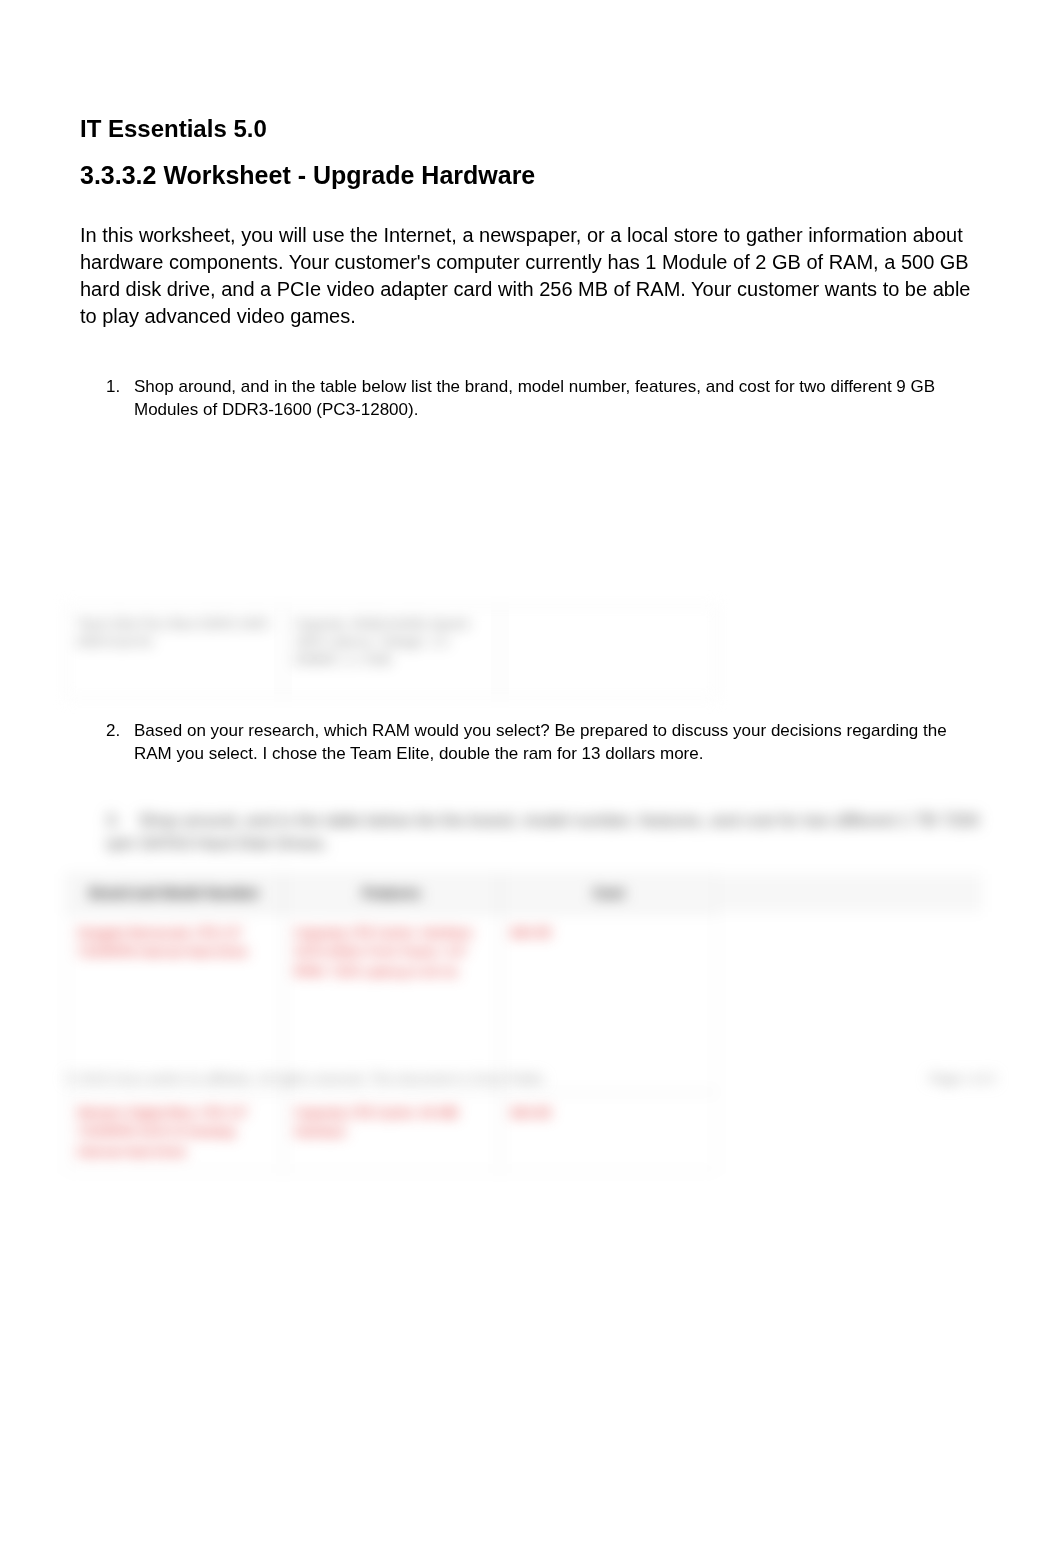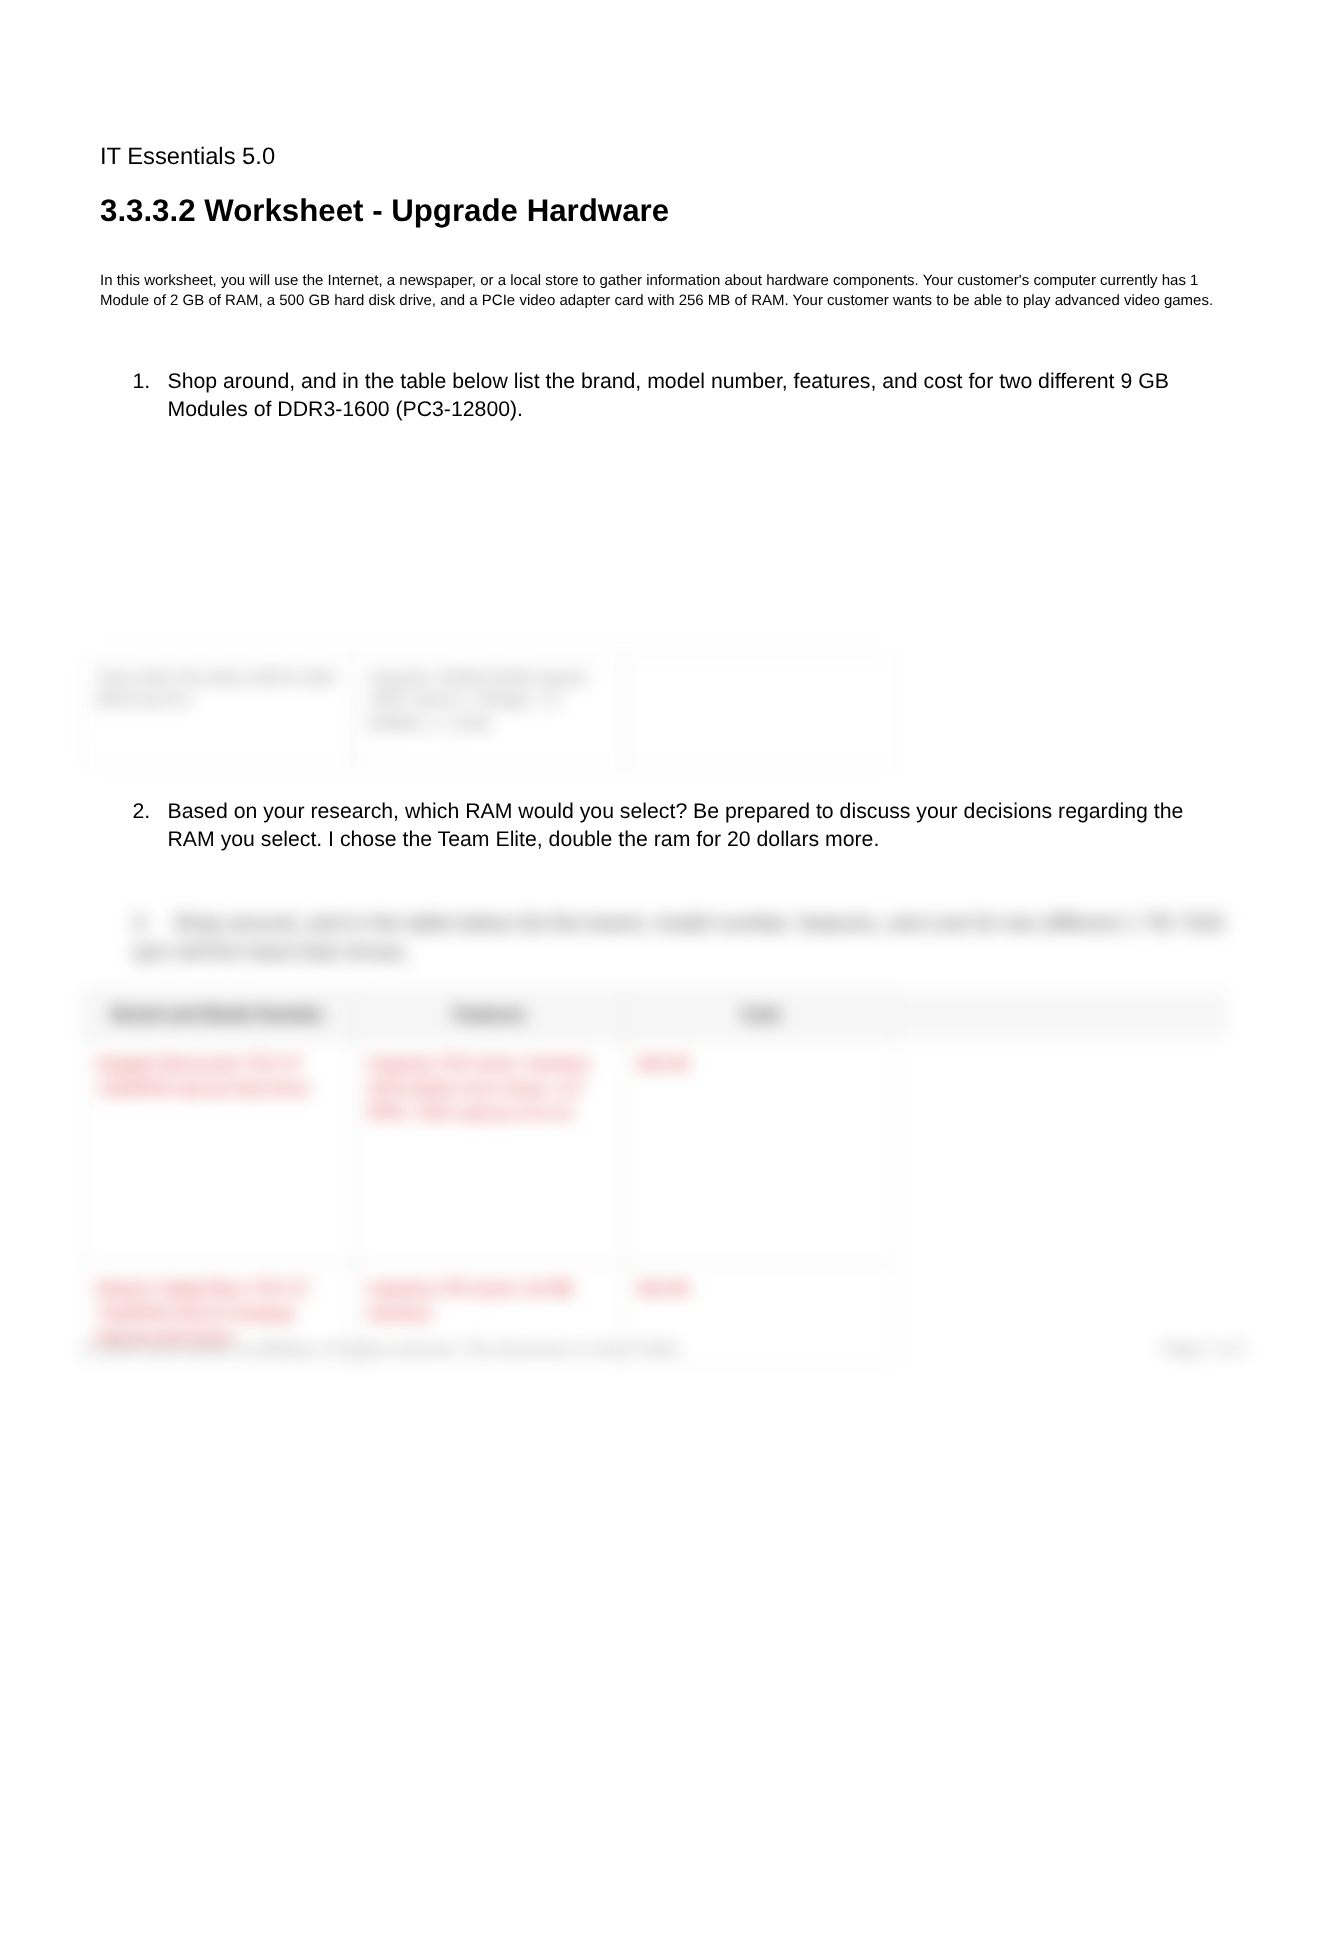--- a/index.html
+++ b/index.html
@@ -10,31 +10,31 @@
     body {
       font-family: Arial, Helvetica, sans-serif;
       background: #ffffff;
       width: 1062px;
       height: 1556px;
       padding: 115px 80px 60px 80px;
       position: relative;
       color: #000;
     }
     .course-title {
-      font-size: 19px;
-      font-weight: normal;
+      font-size: 24px;
+      font-weight: bold;
       margin-bottom: 18px;
     }
     .worksheet-title {
       font-size: 25px;
       font-weight: bold;
       margin-bottom: 32px;
     }
     .intro-text {
-      font-size: 12px;
+      font-size: 20px;
       line-height: 1.35;
       margin-bottom: 46px;
     }
     .list-item {
       display: flex;
       font-size: 17px;
       line-height: 1.35;
       margin-bottom: 14px;
       padding-left: 26px;
     }
@@ -146,21 +146,21 @@
 <div class="blurred-table-1 blurred-block">
   <div class="table-row">
     <div class="table-cell col1">Team Elite Plus Blue DDR3-1600 8GB Dual Kit</div>
     <div class="table-cell col2">Capacity: 8GB(2x4GB) Speed: 1600 Latency: Voltage: 1.5 DIMMS: 2 x 4GB</div>
     <div class="table-cell col3"></div>
   </div>
 </div>
 
 <div class="list-item">
   <span class="list-number">2.</span>
-  <span class="list-text">Based on your research, which RAM would you select? Be prepared to discuss your decisions regarding the RAM you select. I chose the Team Elite, double the ram for 20 dollars more.</span>
+  <span class="list-text">Based on your research, which RAM would you select? Be prepared to discuss your decisions regarding the RAM you select. I chose the Team Elite, double the ram for 13 dollars more.</span>
 </div>
 
 <div style="height:30px"></div>
 
 <div class="blurred-block">
   <div class="blurred-item-3">
     <span class="list-number">3.</span>
     <span>Shop around, and in the table below list the brand, model number, features, and cost for two different 1 TB 7200 rpm SATA3 Hard Disk Drives.</span>
   </div>
 

